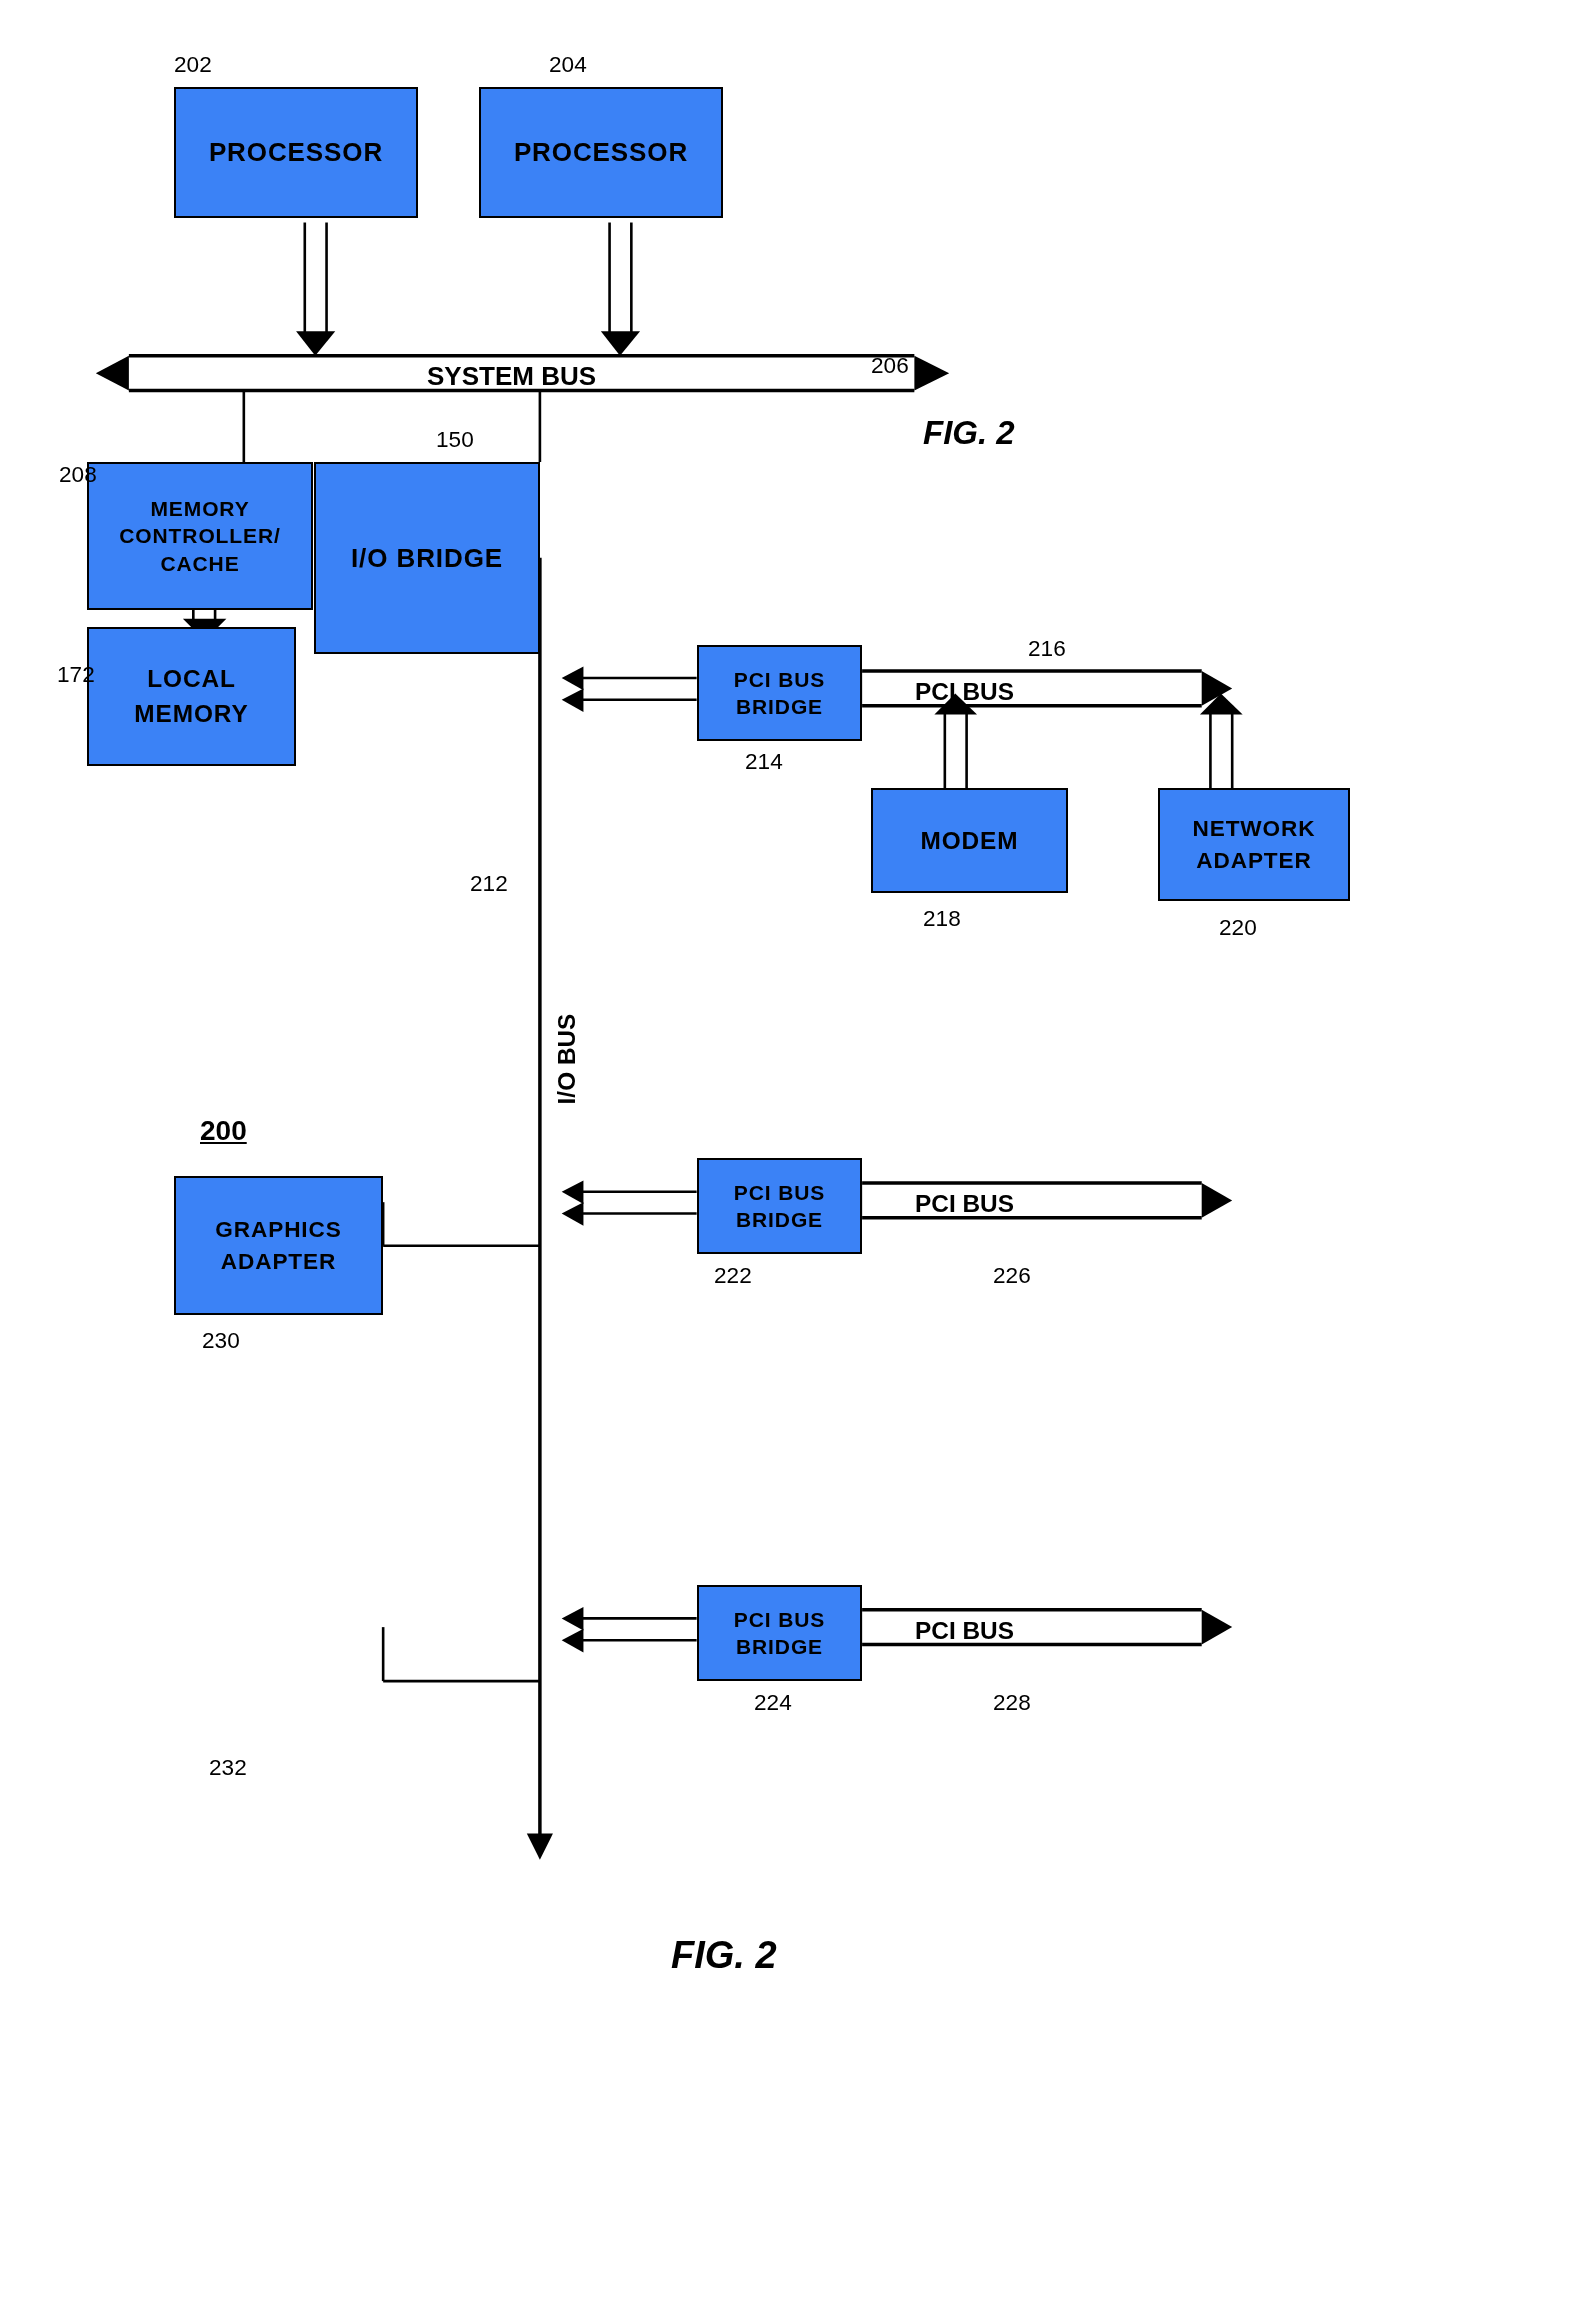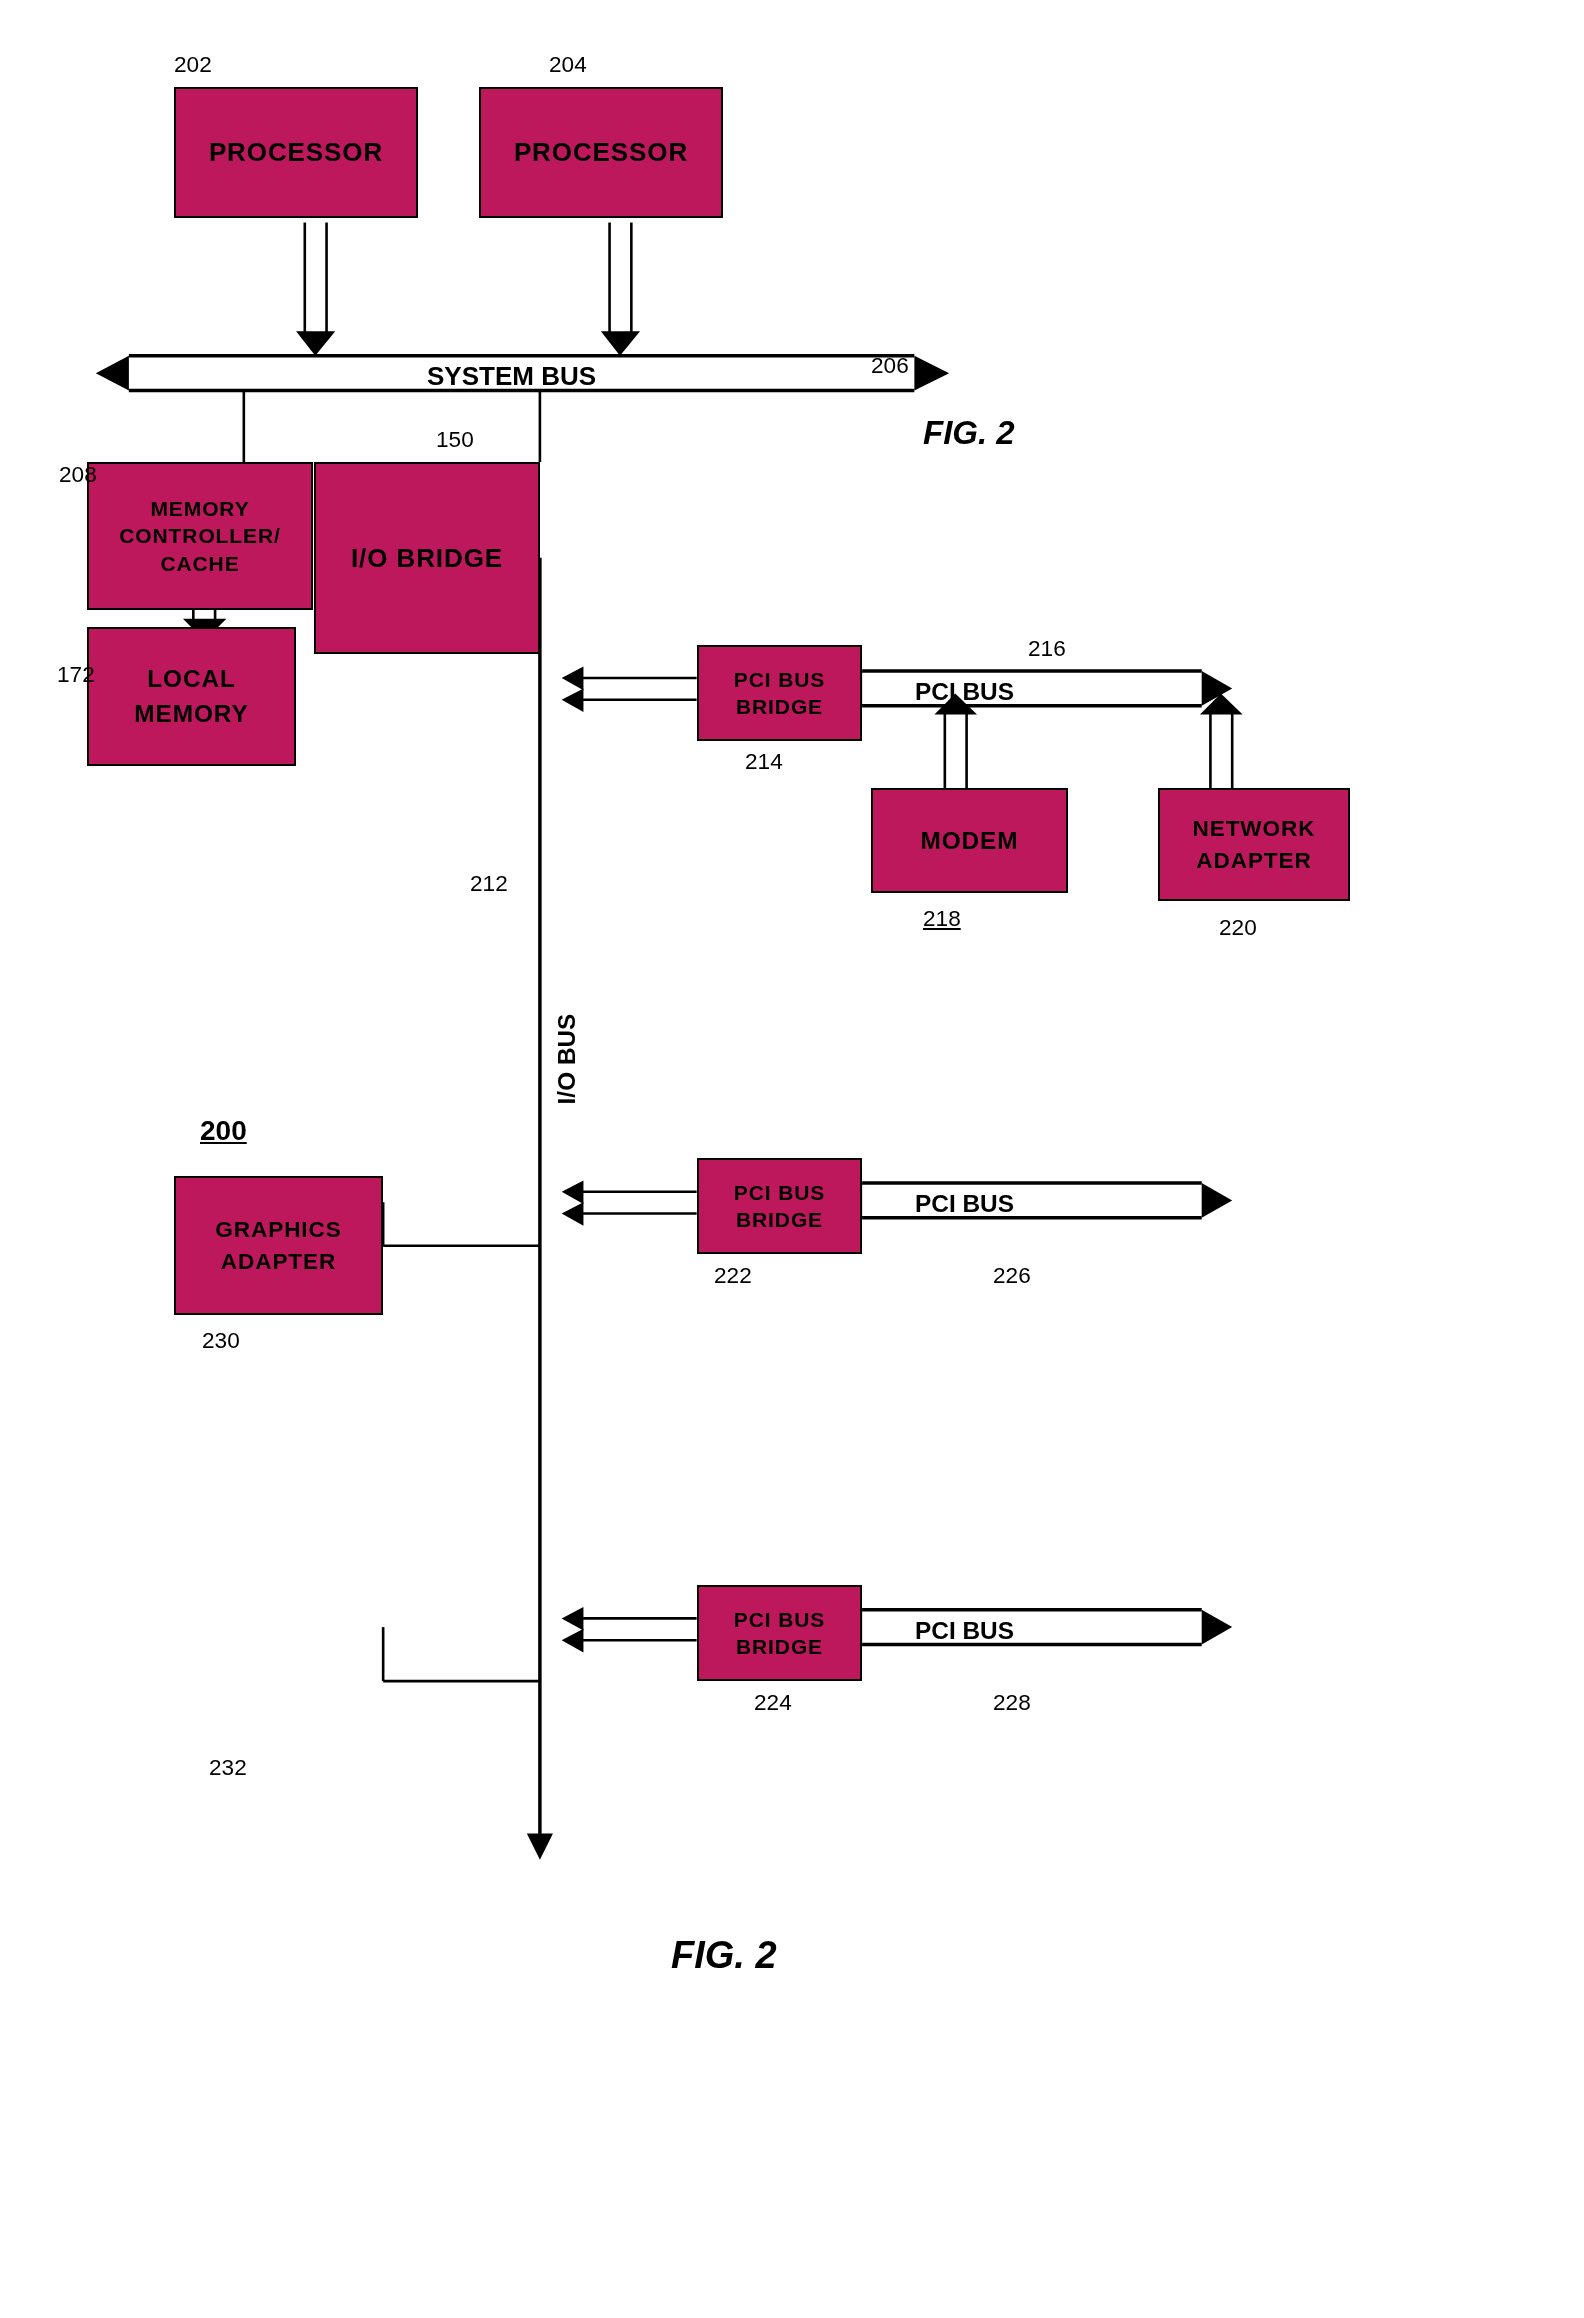--- a/index.html
+++ b/index.html
@@ -13,21 +13,21 @@
     }
     .diagram-container {
       position: absolute;
       top: 0; left: 0;
       width: 1584px;
       height: 2319px;
     }
     .box {
       position: absolute;
       border: 2.6px solid #000;
-      background: #be185d;
+      background: #3b82f6;
       display: flex;
       align-items: center;
       justify-content: center;
       text-align: center;
       font-size: 24.4px;
       font-weight: bold;
       letter-spacing: 0.9px;
     }
     .label {
       position: absolute;
@@ -202,21 +202,21 @@
   <div class="label" style="left:745px; top:749px;">214</div>
 
   <div class="label" style="left:915px; top:678px; font-size:24.4px; font-weight:bold;">PCI BUS</div>
 
   <div class="label" style="left:1028px; top:636px;">216</div>
 
   <div class="box" style="left:871px; top:788px; width:197px; height:105px; font-size:24.4px;">
     MODEM
   </div>
 
-  <div class="label" style="left:923px; top:906px;text-decoration:underline;">218</div>
+  <div class="label" style="left:923px; top:906px;">218</div>
 
   <div class="box" style="left:1158px; top:788px; width:192px; height:113px; font-size:22.6px; line-height:1.4;">
     NETWORK<br>ADAPTER
   </div>
 
   <div class="label" style="left:1219px; top:915px;">220</div>
 
   <div class="label" style="left:200px; top:1115px; font-size:28px; font-weight:bold; text-decoration:underline;">200</div>
 
   <div class="box" style="left:697px; top:1158px; width:165px; height:96px; font-size:21px; line-height:1.3;">

